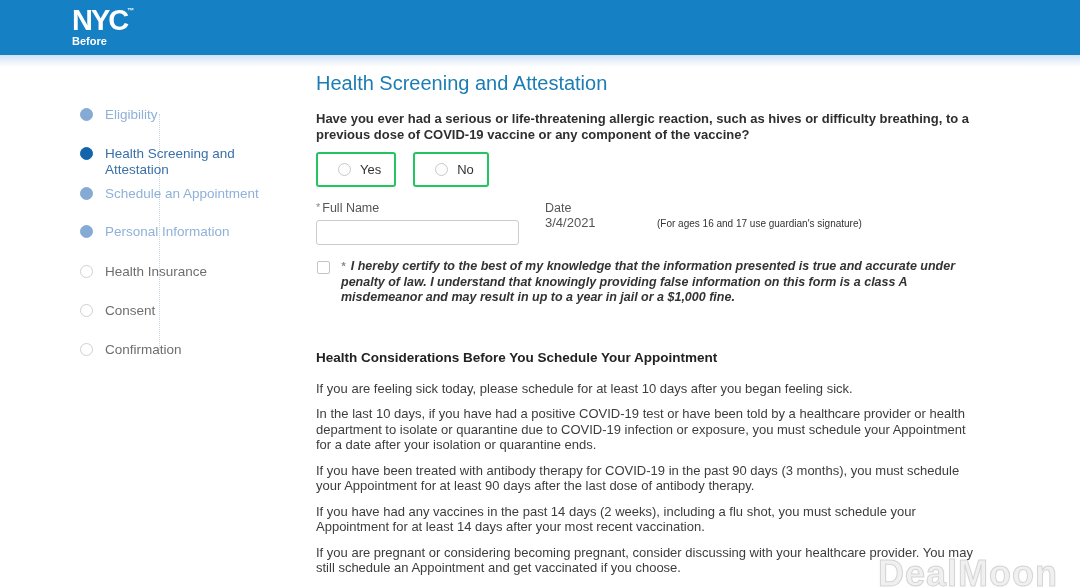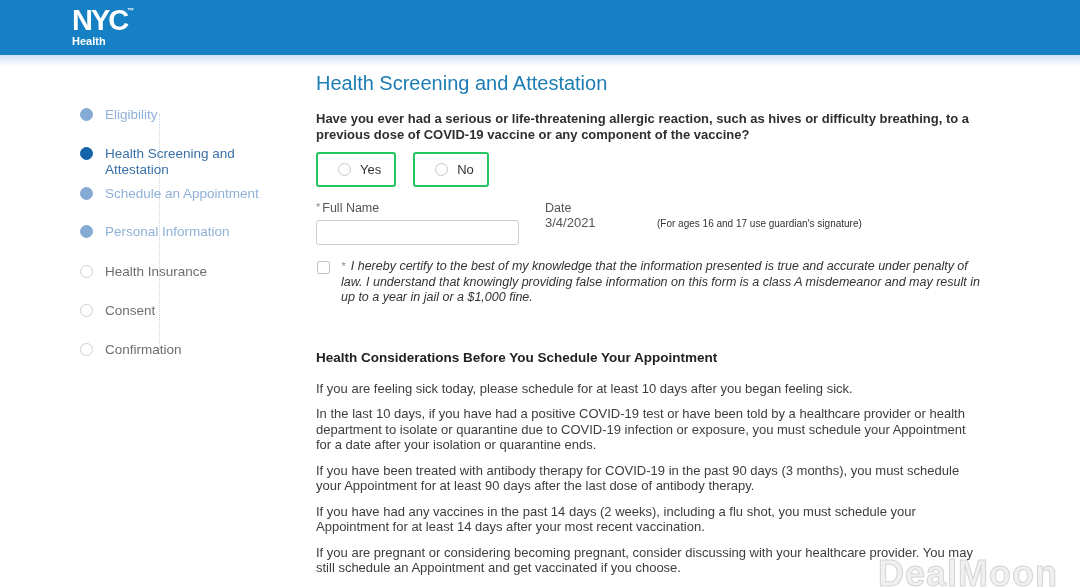--- a/index.html
+++ b/index.html
@@ -56,41 +56,41 @@
     font-family: "Liberation Sans", sans-serif; }
   .col-date { padding-top: 0; }
   .date-value-row { margin-top: 0; display: flex; align-items: baseline; }
   .date-value { font-size: 13px; color: #555555; width: 112px; }
   .guardian-note { font-size: 10px; color: #333333; }
 
   .certify-row { margin-top: 14px; position: relative; }
   .checkbox { position: absolute; left: 1px; top: 2px; width: 13px; height: 13px;
     border: 1px solid #c4c4c4; border-radius: 2px; background: #ffffff; cursor: pointer; }
   .certify-text { margin-left: 25px; width: 640px; font-size: 12.5px; font-style: italic;
-    line-height: 15.5px; color: #333333; }
+    line-height: 15.5px; color: #333333; font-weight: bold; }
 
   .considerations-heading { margin-top: 44px; font-size: 13.5px; font-weight: 700;
     color: #222222; }
   .para { margin-top: 10px; font-size: 13px; line-height: 15.5px; color: #3d3d3d;
     width: 660px; }
   .para.first { margin-top: 16px; }
 
   
   .watermark { position: absolute; right: 22px; top: 542px; font-size: 36px;
     font-weight: 700; letter-spacing: 1px; color: rgba(255,255,255,0.55);
     -webkit-text-stroke: 1px rgba(175,175,175,0.45);
     text-shadow: 0 0 1px rgba(160,160,160,0.35); pointer-events: none; margin-top: 11px; }
 </style>
 </head>
 <body>
 
 <div class="header">
   <div class="logo">
     <div class="logo-nyc"><span>NYC</span><span class="logo-tm">™</span></div>
-    <div class="logo-sub">Health</div>
+    <div class="logo-sub">Before</div>
   </div>
 </div>
 <div class="header-fade"></div>
 
 <nav class="sidebar">
   <div class="connector"></div>
 
   <div class="step visited s0">
     <span class="dot"></span>
     <span class="step-label">Eligibility</span>

